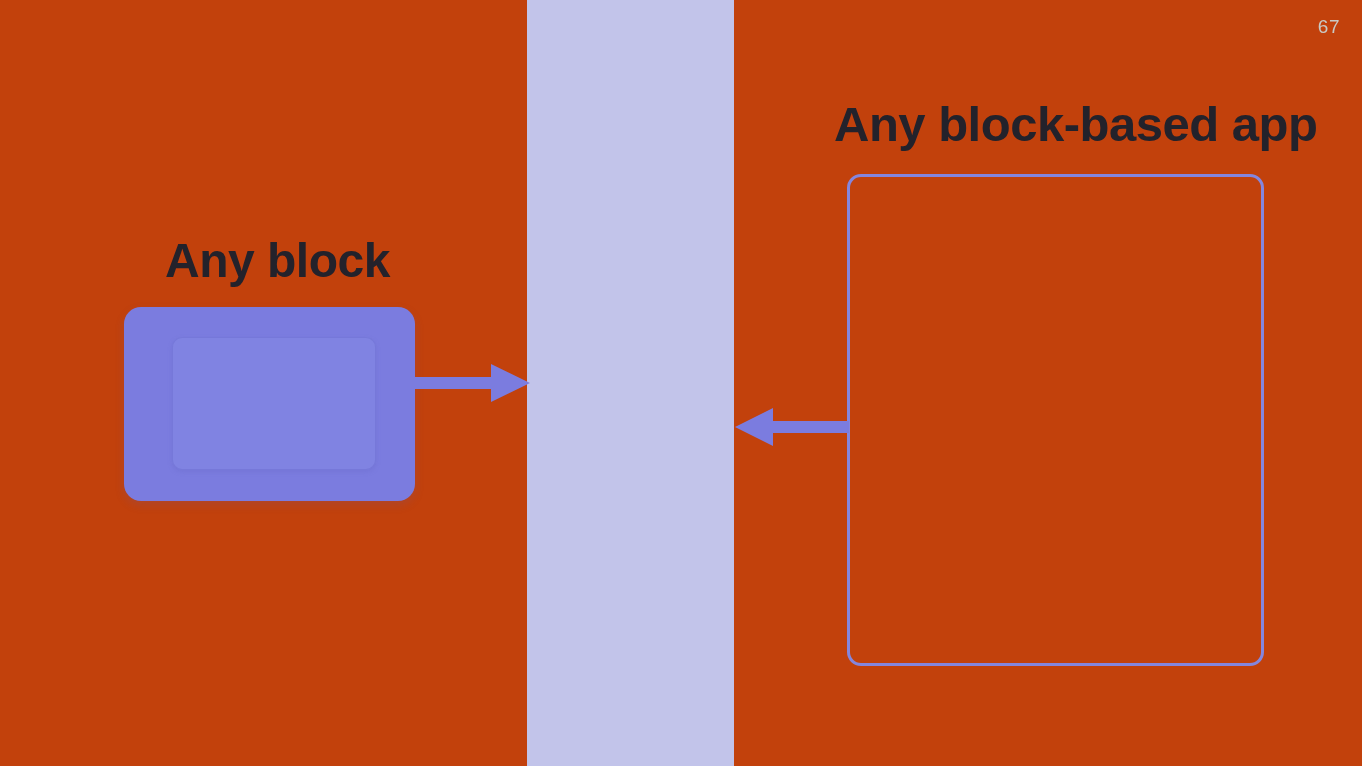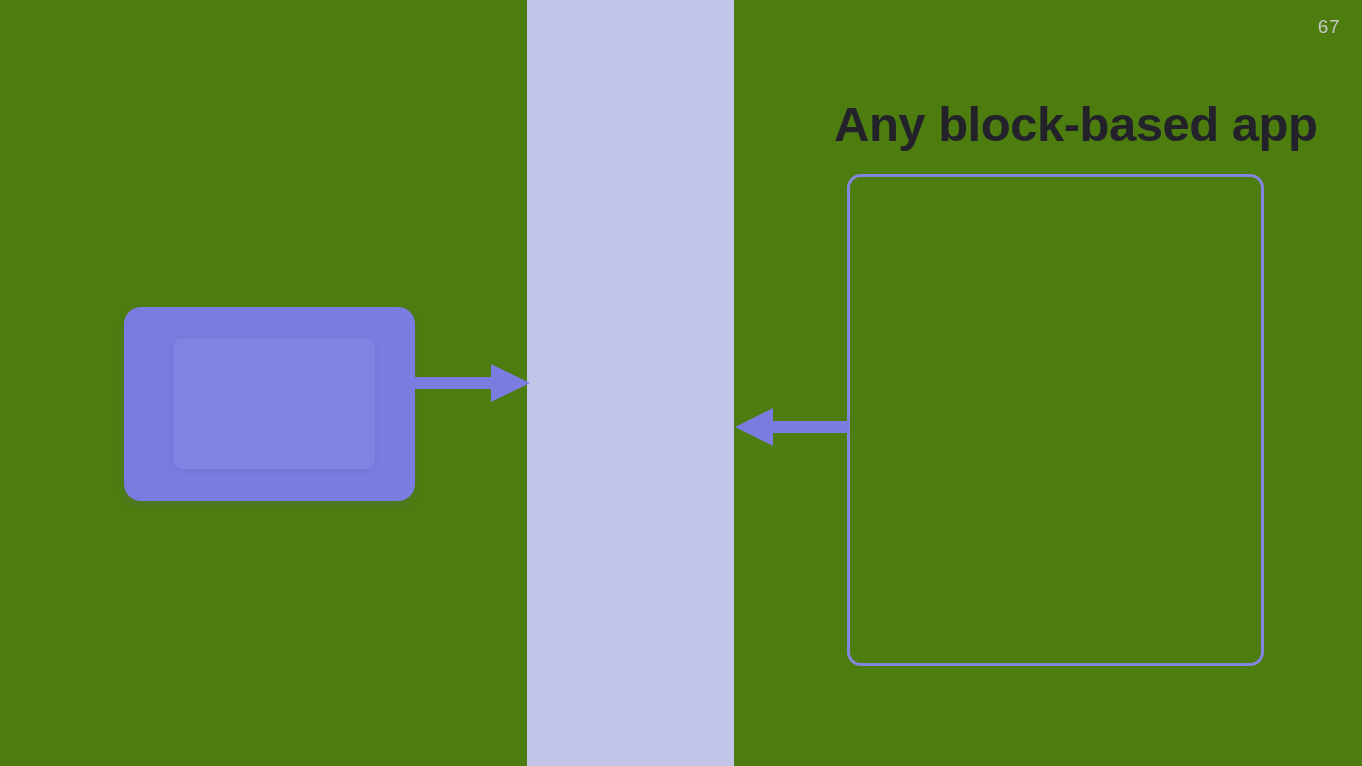--- a/index.html
+++ b/index.html
@@ -12,21 +12,21 @@
     height: 766px;
     overflow: hidden;
     background: #f4f4ef;
     font-family: "Liberation Sans", sans-serif;
   }
 
   #slide {
     position: relative;
     width: 1362px;
     height: 766px;
-    background: #4d7c0f;
+    background: #c2410c;
     overflow: hidden;
   }
 
   
   .band {
     position: absolute;
     left: 527px;
     top: 0;
     width: 207px;
     height: 766px;
@@ -120,20 +120,21 @@
 </style>
 </head>
 <body>
 
 <div id="slide">
 
   <div class="band"></div>
 
   <div class="page-number">67</div>
 
+  <div class="heading heading-left">Any block</div>
 
   <div class="block">
     <div class="block-inner"></div>
   </div>
 
   <div class="arrow arrow-right">
     <svg width="115" height="38" viewBox="0 0 115 38" aria-hidden="true">
       <path d="M0 13 H76 V0 L115 19 L76 38 V25 H0 Z" fill="#7b7cdf"></path>
     </svg>
   </div>

